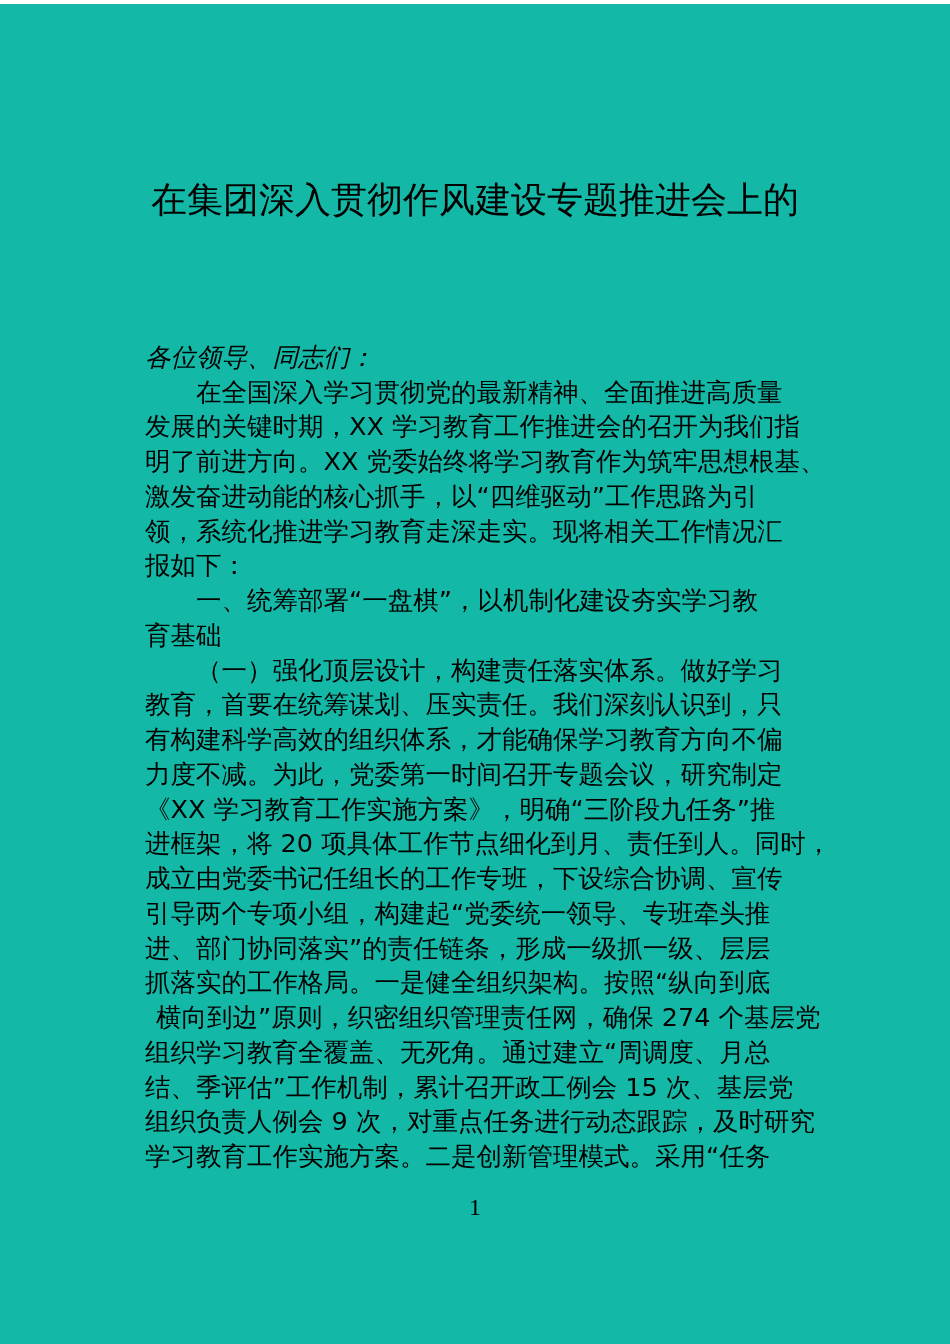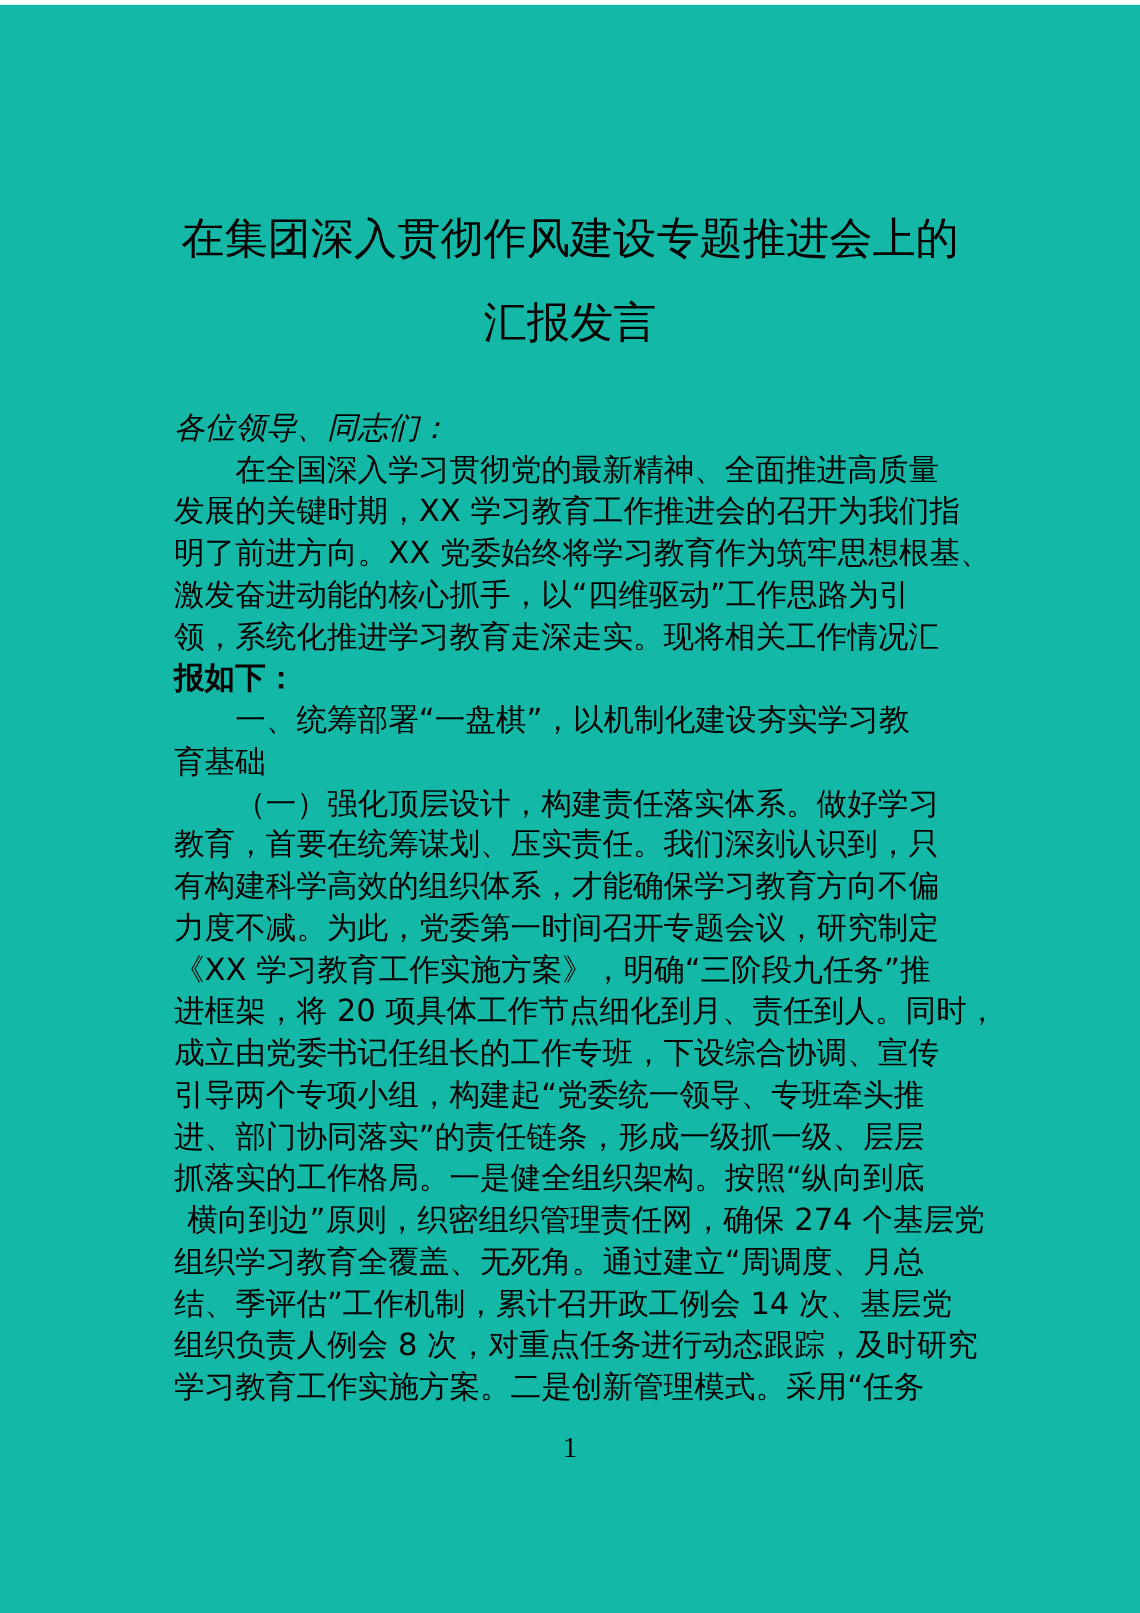--- a/index.html
+++ b/index.html
@@ -49,44 +49,43 @@
     font-size: 24px;
     line-height: 30px;
   }
 </style>
 </head>
 <body>
 
 <div class="page">
 
   <div class="title-line" style="top:174px;">在集团深入贯彻作风建设专题推进会上的</div>
-  <div class="title-line" style="top:244px;">汇报发言</div>
 
   <div class="body-line" style="top:336px;font-style:italic;">各位领导、同志们：</div>
 
   <div id="body-lines">
       <div class="body-line indent" style="top: 370.5px;">在全国深入学习贯彻党的最新精神、全面推进高质量</div>
       <div class="body-line" style="top: 405.25px;">发展的关键时期，XX 学习教育工作推进会的召开为我们指</div>
       <div class="body-line" style="top: 440px;">明了前进方向。XX 党委始终将学习教育作为筑牢思想根基、</div>
       <div class="body-line" style="top: 474.75px;">激发奋进动能的核心抓手，以“四维驱动”工作思路为引</div>
       <div class="body-line" style="top: 509.5px;">领，系统化推进学习教育走深走实。现将相关工作情况汇</div>
-      <div class="body-line" style="top: 544.25px; font-weight: bold;">报如下：</div>
+      <div class="body-line" style="top: 544.25px;">报如下：</div>
       <div class="body-line indent" style="top: 579px;">一、统筹部署“一盘棋”，以机制化建设夯实学习教</div>
       <div class="body-line" style="top: 613.75px;">育基础</div>
       <div class="body-line indent" style="top: 648.5px;">（一）强化顶层设计，构建责任落实体系。做好学习</div>
       <div class="body-line" style="top: 683.25px;">教育，首要在统筹谋划、压实责任。我们深刻认识到，只</div>
       <div class="body-line" style="top: 718px;">有构建科学高效的组织体系，才能确保学习教育方向不偏</div>
       <div class="body-line" style="top: 752.75px;">力度不减。为此，党委第一时间召开专题会议，研究制定</div>
       <div class="body-line" style="top: 787.5px;">《XX 学习教育工作实施方案》，明确“三阶段九任务”推</div>
       <div class="body-line" style="top: 822.25px;">进框架，将 20 项具体工作节点细化到月、责任到人。同时，</div>
       <div class="body-line" style="top: 857px;">成立由党委书记任组长的工作专班，下设综合协调、宣传</div>
       <div class="body-line" style="top: 891.75px;">引导两个专项小组，构建起“党委统一领导、专班牵头推</div>
       <div class="body-line" style="top: 926.5px;">进、部门协同落实”的责任链条，形成一级抓一级、层层</div>
       <div class="body-line" style="top: 961.25px; text-align: center;">抓落实的工作格局。一是健全组织架构。按照“纵向到底</div>
       <div class="body-line" style="top: 996px; margin-left: 11px;">横向到边”原则，织密组织管理责任网，确保 274 个基层党</div>
       <div class="body-line" style="top: 1030.75px;">组织学习教育全覆盖、无死角。通过建立“周调度、月总</div>
-      <div class="body-line" style="top: 1065.5px;">结、季评估”工作机制，累计召开政工例会 14 次、基层党</div>
-      <div class="body-line" style="top: 1100.25px;">组织负责人例会 8 次，对重点任务进行动态跟踪，及时研究</div>
+      <div class="body-line" style="top: 1065.5px;">结、季评估”工作机制，累计召开政工例会 15 次、基层党</div>
+      <div class="body-line" style="top: 1100.25px;">组织负责人例会 9 次，对重点任务进行动态跟踪，及时研究</div>
       <div class="body-line" style="top: 1135px;">学习教育工作实施方案。二是创新管理模式。采用“任务</div>
     </div>
 
   <div class="page-number">1</div>
 </div>
 
 </body></html>

